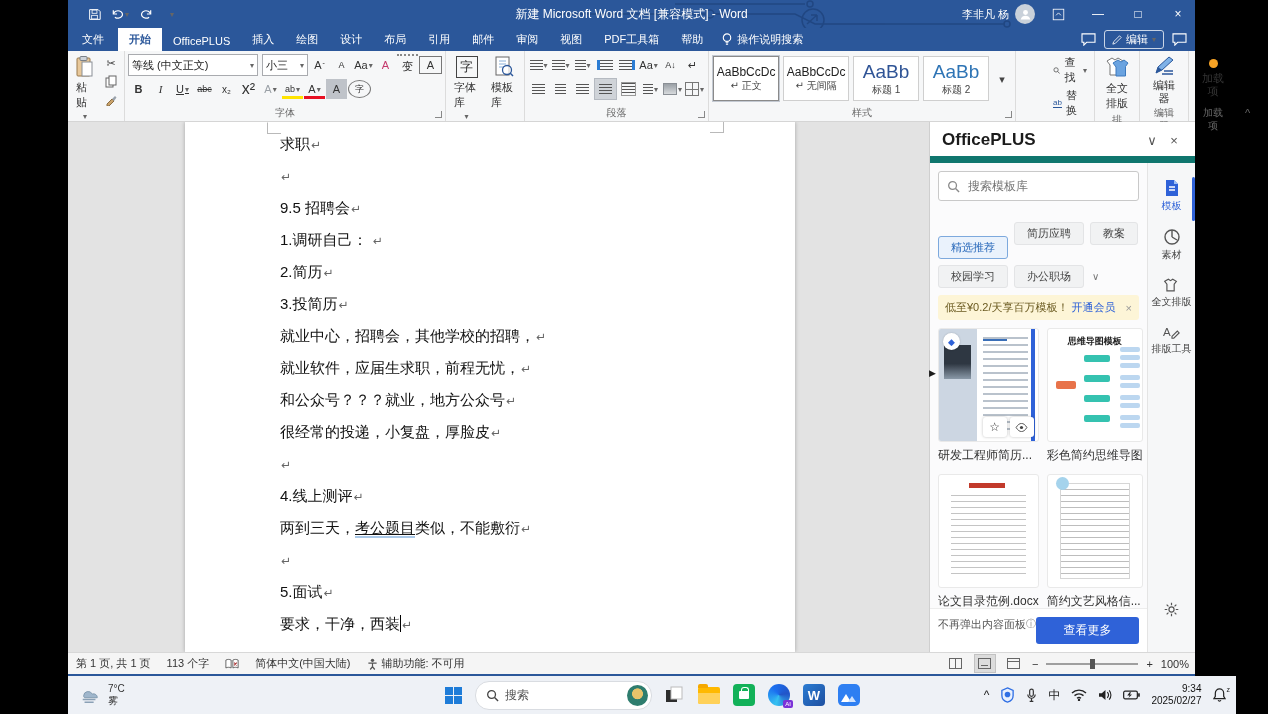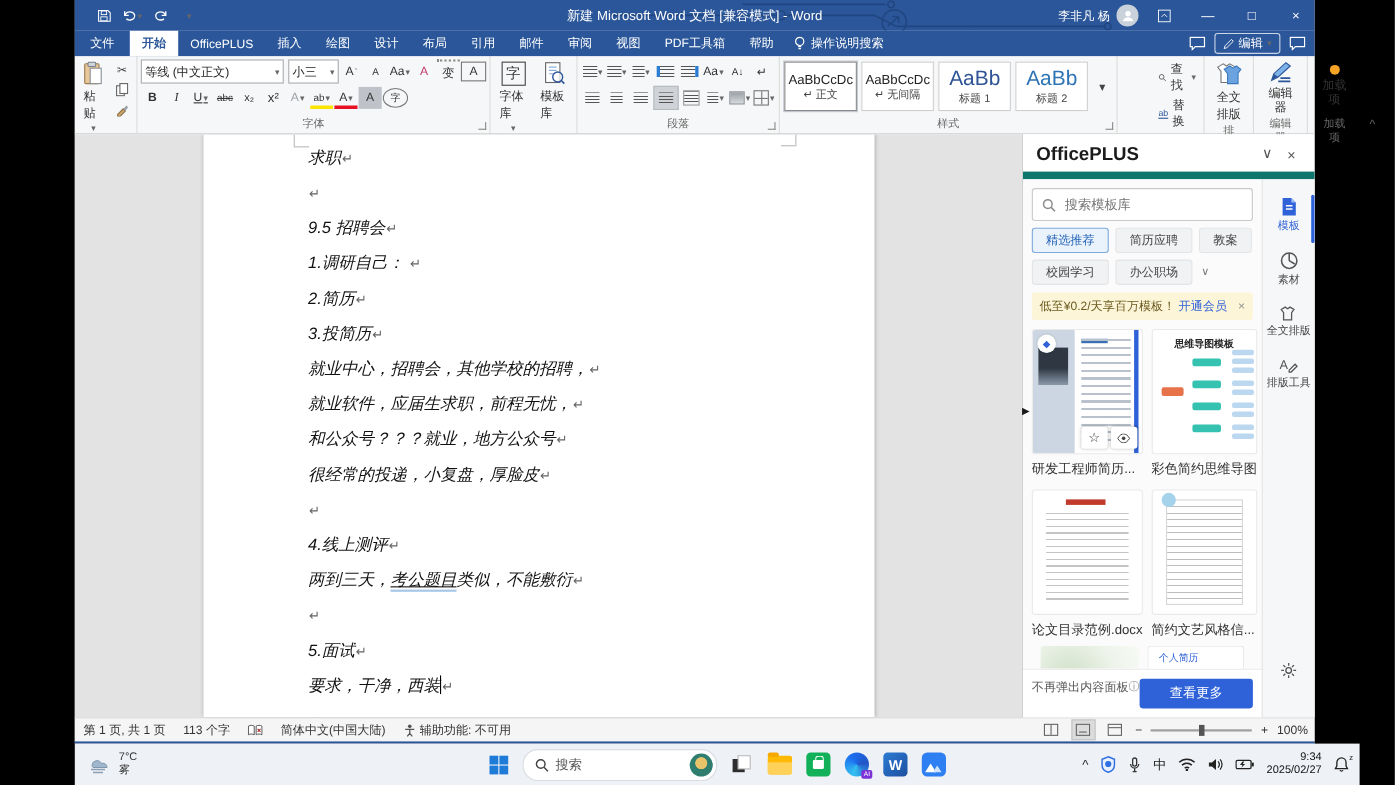--- a/index.html
+++ b/index.html
@@ -60,37 +60,37 @@
   
   .workspace{flex:1;display:flex;min-height:0;}
   .doc-area{flex:1;background:#e3e3e3;position:relative;overflow:hidden;}
   .page{position:absolute;left:117px;top:0;width:610px;bottom:0;background:#fff;box-shadow:0 0 4px rgba(0,0,0,.28);}
   .crop{position:absolute;top:0px;width:13px;height:11px;}
   .crop.l{left:82px;border-left:1px solid #b9b9b9;border-top:1px solid #b9b9b9;border-top:none;border-bottom:1px solid #b9b9b9;border-bottom:none;}
   .crop.l{border-left:1px solid #b9b9b9;border-top:1px solid #fff0;}
   .crop.l::after{content:'';position:absolute;left:0;top:10px;width:13px;height:1px;background:#b9b9b9;}
   .crop.r{left:525px;border-right:1px solid #b9b9b9;}
   .crop.r::after{content:'';position:absolute;right:0;top:10px;width:13px;height:1px;background:#b9b9b9;}
-  .doc-text{position:absolute;left:95px;top:6px;right:52px;font-style:italic;}
+  .doc-text{position:absolute;left:95px;top:6px;right:52px;}
   .para{height:32px;line-height:32px;font-size:15px;color:#111;white-space:nowrap;}
   .mark{color:#666;font-size:12px;margin-left:1px;}
   .useg{text-decoration:underline;text-decoration-thickness:1px;border-bottom:2px solid #a9c8e8;}
   .caret{display:inline-block;width:1px;height:17px;background:#000;vertical-align:-3px;}
   
   .panel{width:265px;background:#fff;border-left:1px solid #cfcfcf;display:flex;flex-direction:column;position:relative;font-size:12px;}
   .panel-header{display:flex;align-items:center;padding:8px 10px 6px 12px;flex:0 0 auto;}
   .panel-title{font-size:17px;font-weight:bold;color:#1b1b1b;flex:1;}
   .ph-ic{width:22px;text-align:center;color:#555;font-size:13px;}
   .panel-body{flex:1;display:flex;min-height:0;border-top:7px solid #0f766e;}
   .panel-main{flex:1;display:flex;flex-direction:column;min-width:0;background:#fbfbfc;}
   .searchbox{margin:8px 8px 6px 8px;height:28px;border:1px solid #c9c9c9;border-radius:3px;background:#fff;display:flex;align-items:center;padding:0 8px;gap:6px;}
   .searchbox input{border:none;outline:none;font-size:12px;flex:1;min-width:0;color:#333;background:transparent;font-family:inherit;}
   .chips{display:flex;flex-wrap:wrap;gap:6px;padding:0 8px;align-items:center;}
   .chip{background:#f1f2f3;border:1px solid #e3e4e6;border-radius:3px;font-size:11px;color:#444;padding:3px 12px;white-space:nowrap;}
-  .chip.sel{background:#eaf2fc;border-color:#7da9dd;color:#2264b8;}
+  .chip.sel{background:#eaf2fc;border-color:#7da9dd;color:#2264b8;margin-top:29px;}
   .chip-more{color:#777;font-size:10px;margin-left:2px;}
   .banner{margin:7px 8px 6px 8px;background:#fdf5d7;border-radius:3px;display:flex;align-items:center;font-size:11px;color:#6a5a20;padding:5px 7px;gap:3px;}
   .banner .lnk{color:#2f62d8;}
   .banner .bx{margin-left:auto;color:#999;}
   .cards{flex:1;overflow:hidden;padding:2px 8px 0 8px;}
   .card-grid{display:grid;grid-template-columns:1fr 1fr;column-gap:8px;row-gap:4px;}
   .tcard{display:flex;flex-direction:column;}
   .tprev{height:112px;background:#fff;border:1px solid #e9e9e9;border-radius:3px;position:relative;overflow:hidden;}
   .tlabel{font-size:12px;color:#333;padding:5px 0 6px 0;white-space:nowrap;overflow:hidden;}
   
@@ -334,21 +334,21 @@
         </div>
         <div class="rowline">
           <span class="tbtn" style="font-weight:bold;">B</span>
           <span class="tbtn" style="font-style:italic;font-family:'Liberation Serif',serif;">I</span>
           <span class="tbtn u-l">
               <span>U</span>
               <span class="arr">▾</span>
             </span>
           <span class="tbtn" style="text-decoration:line-through;font-size:9px;text-align:center;">abc</span>
           <span class="tbtn" style="font-size:10px;">x₂</span>
-          <span class="tbtn" style="font-size:12px;">x²</span>
+          <span class="tbtn" style="font-size:16px;">x²</span>
           <span class="tbtn" style="color:#9aa0a6;">
               <span>A</span>
               <span class="arr">▾</span>
             </span>
           <span class="tbtn yellow-bar" style="font-size:9px;">
               <span>ab</span>
               <span class="arr">▾</span>
             </span>
           <span class="tbtn red-bar">
               <span>A</span>

